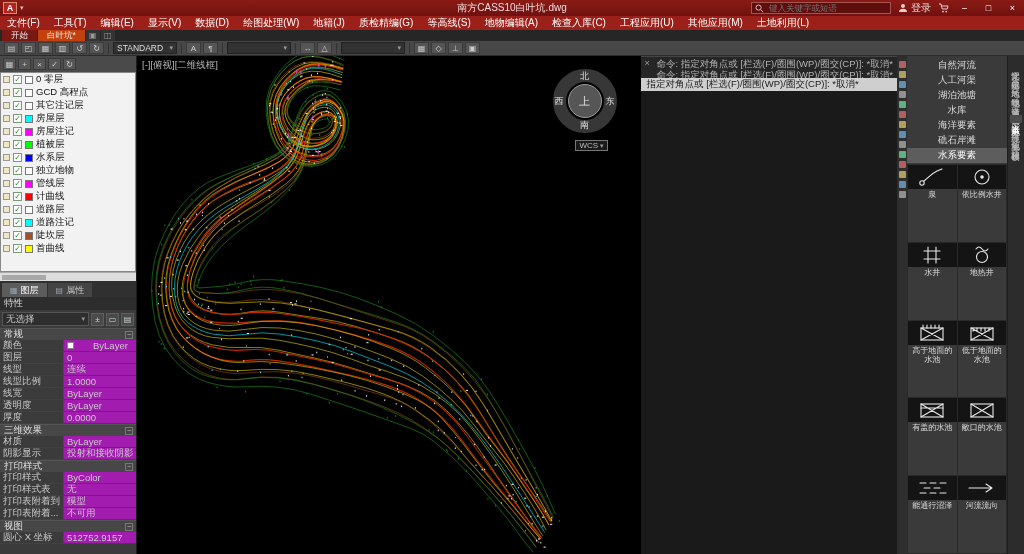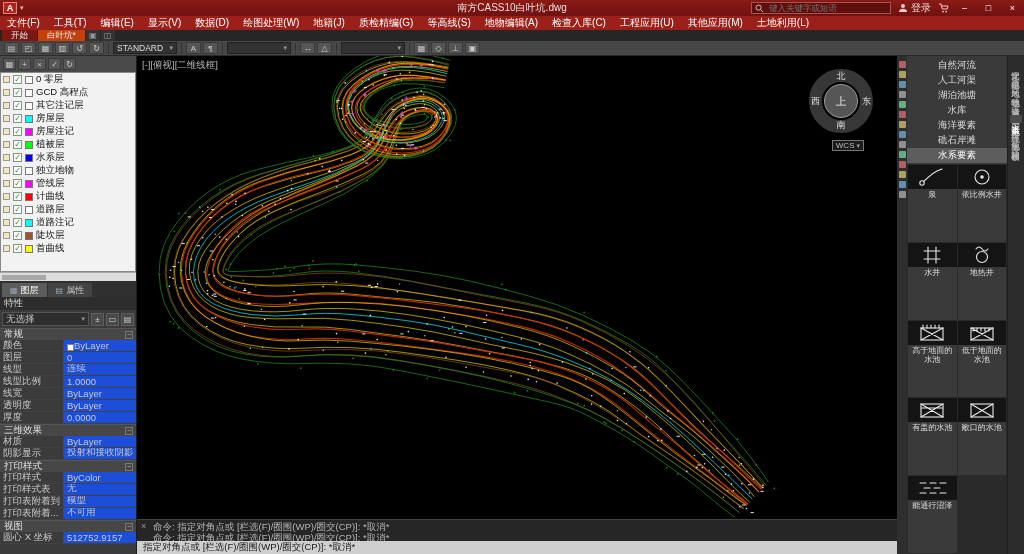--- a/index.html
+++ b/index.html
@@ -60,25 +60,25 @@
   
   #props{flex:1;background:#3b3b3b;color:#c9c9c9;font-size:9.5px;overflow:hidden;display:flex;flex-direction:column}
   #props-title{height:13px;background:#2d2d2d;display:flex;align-items:center;padding:0 4px;color:#ddd;flex:none}
   #props-sel{height:18px;display:flex;align-items:center;gap:2px;padding:0 2px;flex:none}
   .sel-combo{flex:1;height:14px;background:#2e2e2e;border:1px solid #555;display:flex;align-items:center;justify-content:space-between;padding:0 3px}
   .sel-btn{width:13px;height:13px;background:#4a4a4a;border:1px solid #5e5e5e;color:#cdd;font-size:8px;display:flex;align-items:center;justify-content:center}
   .sec-hd{height:12px;background:#474747;border-top:1px solid #555;display:flex;align-items:center;padding:0 4px;color:#e0e0e0;position:relative;flex:none}
   .sec-hd .min{position:absolute;right:3px;top:2px;width:8px;height:8px;border:1px solid #777;font-size:7px;line-height:6px;text-align:center;color:#bbb}
   .p-row{height:12px;display:flex;border-bottom:1px solid #424242;flex:none}
   .p-label{width:64px;padding:0 3px;display:flex;align-items:center;border-right:1px solid #4a4a4a;white-space:nowrap;overflow:hidden;flex:none}
-  .p-value{flex:1;padding:0 3px;display:flex;align-items:flex-end;gap:0;background:#1d4ed8;white-space:nowrap;overflow:hidden}
+  .p-value{flex:1;padding:0 3px;display:flex;align-items:center;gap:19px;background:#a21caf;white-space:nowrap;overflow:hidden}
   .p-chip{width:7px;height:7px;border:1px solid #888;flex:none}
 
   
-  #center{flex:1;display:flex;flex-direction:column;min-width:0}
+  #center{flex:1;display:flex;flex-direction:row;min-width:0}
   #viewport{flex:1;background:#000;position:relative;overflow:hidden;cursor:crosshair}
   #vp-label{position:absolute;top:3px;left:5px;color:#b8b8b8;font-size:9.5px;z-index:2}
   #map{position:absolute;inset:0;width:100%;height:100%}
   #viewcube{position:absolute;top:13px;right:24px;width:64px;height:64px;z-index:2}
   .vc-ring{position:absolute;inset:0;border-radius:50%;border:13px solid rgba(145,145,145,.38)}
   .vc-center{position:absolute;left:50%;top:50%;transform:translate(-50%,-50%);width:34px;height:34px;border-radius:50%;background:rgba(95,95,95,.9);border:1px solid #999;color:#e5e5e5;font-size:11px;display:flex;align-items:center;justify-content:center}
   .vc-label{position:absolute;color:#e2e2e2;font-size:9px;z-index:3}
   .vc-n{top:1px;left:50%;transform:translateX(-50%)}
   .vc-s{bottom:1px;left:50%;transform:translateX(-50%)}
   .vc-w{left:2px;top:50%;transform:translateY(-50%)}
@@ -976,20 +976,28 @@
             <div class="r-cap">敞口的水池</div>
           </div>
           <div class="r-tile">
             <div class="r-sym">
               <svg viewBox="0 0 40 22" fill="none" stroke="#e8e8e8" stroke-width="1.1" stroke-linecap="round">
                 <path d="M8 6 H14 M18 6 H24 M28 6 H34 M12 11 H18 M22 11 H28 M8 16 H14 M18 16 H24 M28 16 H34"></path>
               </svg>
             </div>
             <div class="r-cap">能通行沼泽</div>
           </div>
+          <div class="r-tile">
+            <div class="r-sym">
+              <svg viewBox="0 0 40 22" fill="none" stroke="#e8e8e8" stroke-width="1.1" stroke-linecap="round">
+                <path d="M7 11 H30 M30 11 L24 7 M30 11 L24 15"></path>
+              </svg>
+            </div>
+            <div class="r-cap">河流流向</div>
+          </div>
         </div>
     </div>
     <div id="rtabs">
         <div class="rt-item">文字注记</div>
         <div class="rt-item">定位基础</div>
         <div class="rt-item">居民地</div>
         <div class="rt-item">独立地物</div>
         <div class="rt-item">交通设施</div>
         <div class="rt-item">管线设施</div>
         <div class="rt-item active">水系设施</div>

